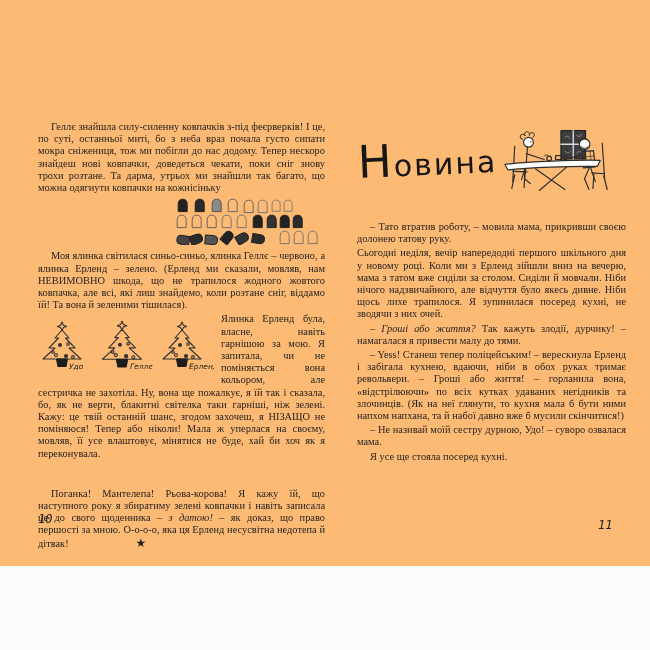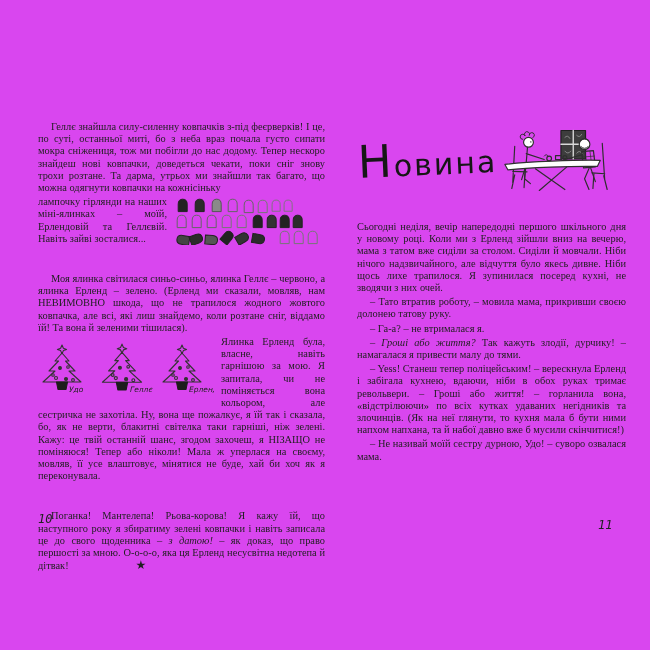--- a/index.html
+++ b/index.html
@@ -2,21 +2,21 @@
 <html><head>
 <meta charset="utf-8">
 <style>
   html,body { margin:0; padding:0; }
   body {
     width:650px; height:650px;
     background:#fbfbfa;
     font-family:"Liberation Serif", serif;
     color:#1f1f1f;
   }
-  .spread { position:relative; width:650px; height:650px; overflow:hidden; background:#d946ef; }
+  .spread { position:relative; width:650px; height:566px; overflow:hidden; background:#fdba74; }
 
   .page-left  { position:absolute; left:38px;  top:121px; width:287px; }
   .page-right { position:absolute; left:357px; top:129px; width:269px; }
 
   p.body {
     margin:0 0 2px 0;
     font-size:10.4px;
     line-height:12.2px;
     text-align:justify;
   }
@@ -114,21 +114,20 @@
           <use href="#hat" transform="translate(16,35) rotate(70 5.7 7)" fill="#2b2b2b" stroke="#222"></use>
           <use href="#hat" transform="translate(31,36) rotate(95 5.7 7)" fill="#555" stroke="#222"></use>
           <use href="#hat" transform="translate(47,33) rotate(40 5.7 7)" fill="#222" stroke="#222"></use>
           <use href="#hat" transform="translate(62,34) rotate(60 5.7 7)" fill="#333" stroke="#222"></use>
           <use href="#hat" transform="translate(78,35) rotate(100 5.7 7)" fill="#2b2b2b" stroke="#222"></use>
           <use href="#hat" transform="translate(104,33)" fill="none" stroke="#777"></use>
           <use href="#hat" transform="translate(118,33)" fill="none" stroke="#777"></use>
           <use href="#hat" transform="translate(132,33)" fill="none" stroke="#777"></use>
         </svg>
       </span>
-      <span>лампочку гірлянди на наших міні-ялинках – моїй, Ерлендовій та Геллєвій. Навіть зайві зосталися...</span>
     </p>
 
     <p class="body indent clear">
       <span>Моя ялинка світилася синьо-синьо, ялинка Геллє – червоно, а ялинка Ерленд – зелено. (Ерленд ми сказали, мовляв, нам НЕВИМОВНО шкода, що не трапилося жодного жовтого ковпачка, але всі, які лиш знайдемо, коли розтане сніг, віддамо їй! Та вона й зеленими тішилася).</span>
     </p>
 
     <p class="body">
       <span class="trees-float">
         <svg width="176" height="56" viewBox="0 0 176 56" xmlns="http://www.w3.org/2000/svg">
           <defs>
@@ -193,36 +192,36 @@
           <path d="M38,42 L68,63 M70,40 L42,64"></path>
 
           <circle cx="52" cy="31.5" r="2.4"></circle>
           <path d="M58.5,28.5 h6 v4 h-6 z"></path>
           <circle cx="68" cy="30.5" r="2"></circle>
           <path d="M47,29 q2,-3 4,0" stroke-width=".9"></path>
         </svg>
       </span>
     </div>
 
+    <p class="body indent">
+      <span>– Тато втратив роботу, – мовила мама, прикривши своєю долонею татову руку.</span>
+    </p>
     <p class="body">
       <span>Сьогодні неділя, вечір напередодні першого шкільного дня у новому році. Коли ми з Ерленд зійшли вниз на вечерю, мама з татом вже сиділи за столом. Сиділи й мовчали. Ніби нічого надзвичайного, але відчуття було якесь дивне. Ніби щось лихе трапилося. Я зупинилася посеред кухні, не зводячи з них очей.</span>
     </p>
     <p class="body indent">
-      <span>– Тато втратив роботу, – мовила мама, прикривши своєю долонею татову руку.</span>
-    </p>
-    <p class="body indent">
-      <span>– Га-а? – не втрималася я.</span>
-    </p>
-    <p class="body indent">
       <span>– </span><em>Гроші або життя?</em><span> Так кажуть злодії, дурчику! – намагалася я привести малу до тями.</span>
     </p>
     <p class="body indent">
       <span>– Yess! Станеш тепер поліцейським! – верескнула Ерленд і забігала кухнею, вдаючи, ніби в обох руках тримає револьвери. – Гроші або життя! – горланила вона, «відстрілюючи» по всіх кутках удаваних негідників та злочинців. (Як на неї глянути, то кухня мала б бути ними напхом напхана, та й набої давно вже б мусили скінчитися!)</span>
     </p>
     <p class="body indent">
       <span>– Не називай моїй сестру дурною, Удо! – суворо озвалася мама.</span>
+    </p>
+    <p class="body indent">
+      <span>Я усе ще стояла посеред кухні.</span>
     </p>
   </div>
 
   <div class="page-num page-num-left">10</div>
   <div class="page-num page-num-right">11</div>
 
 </div>
 
 </body></html>

